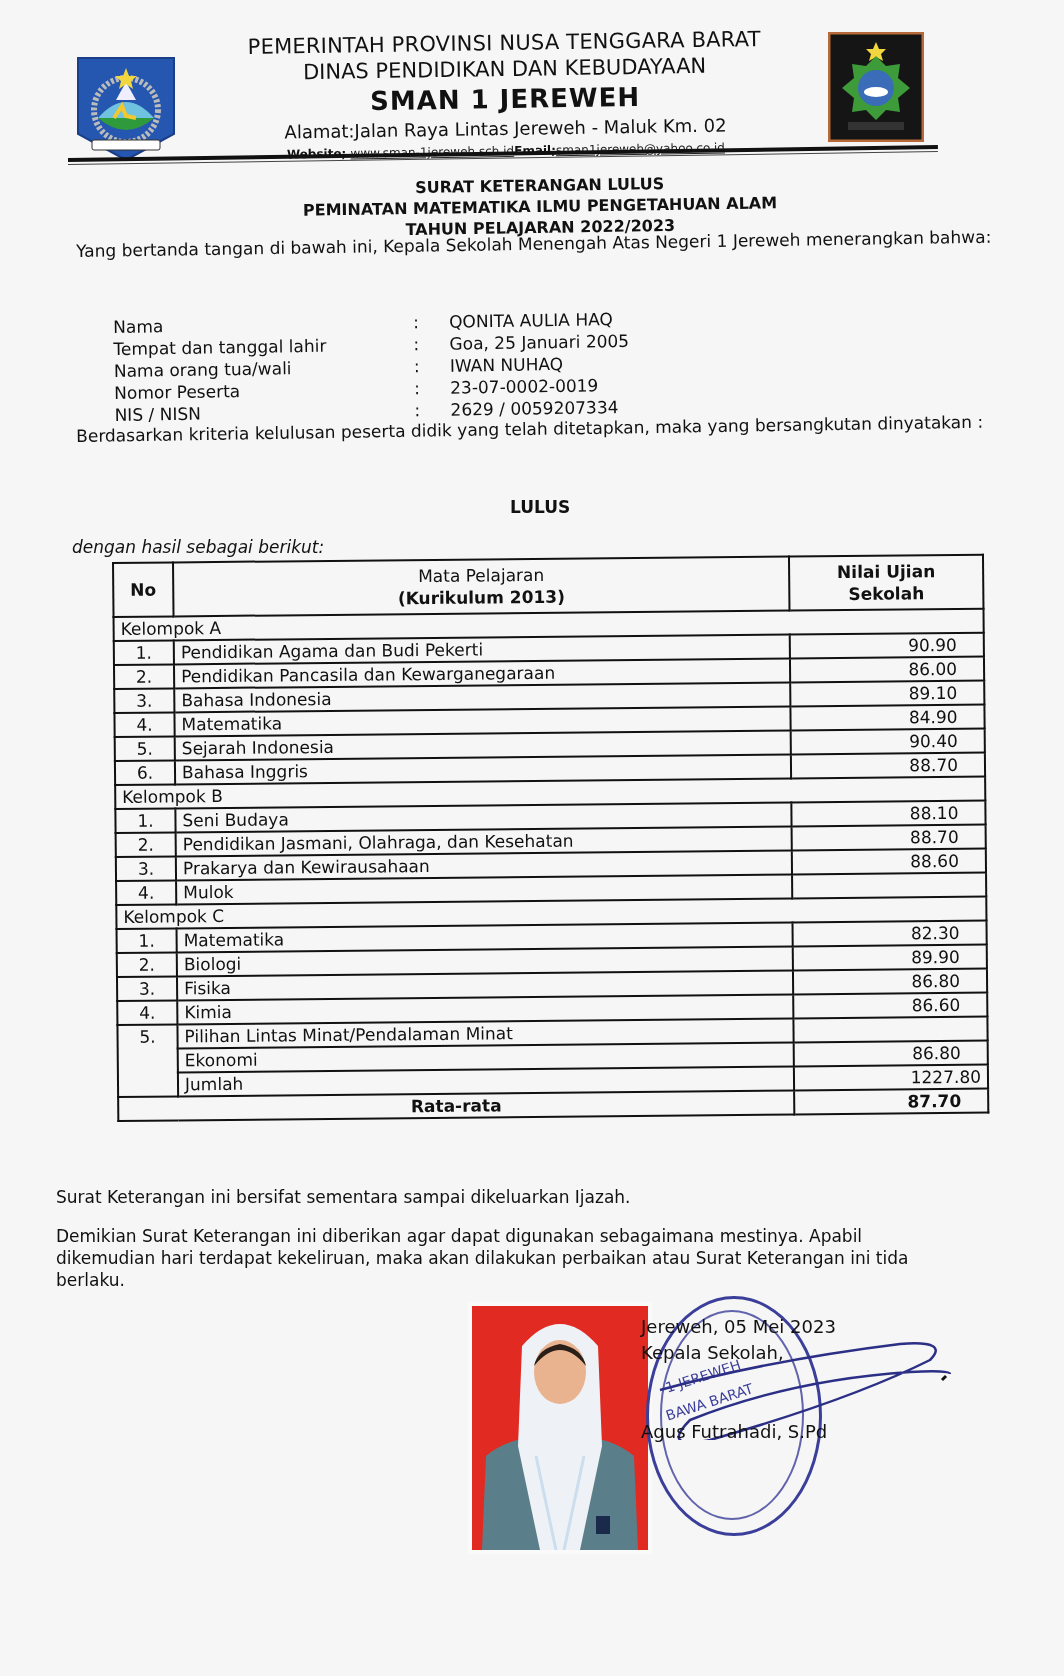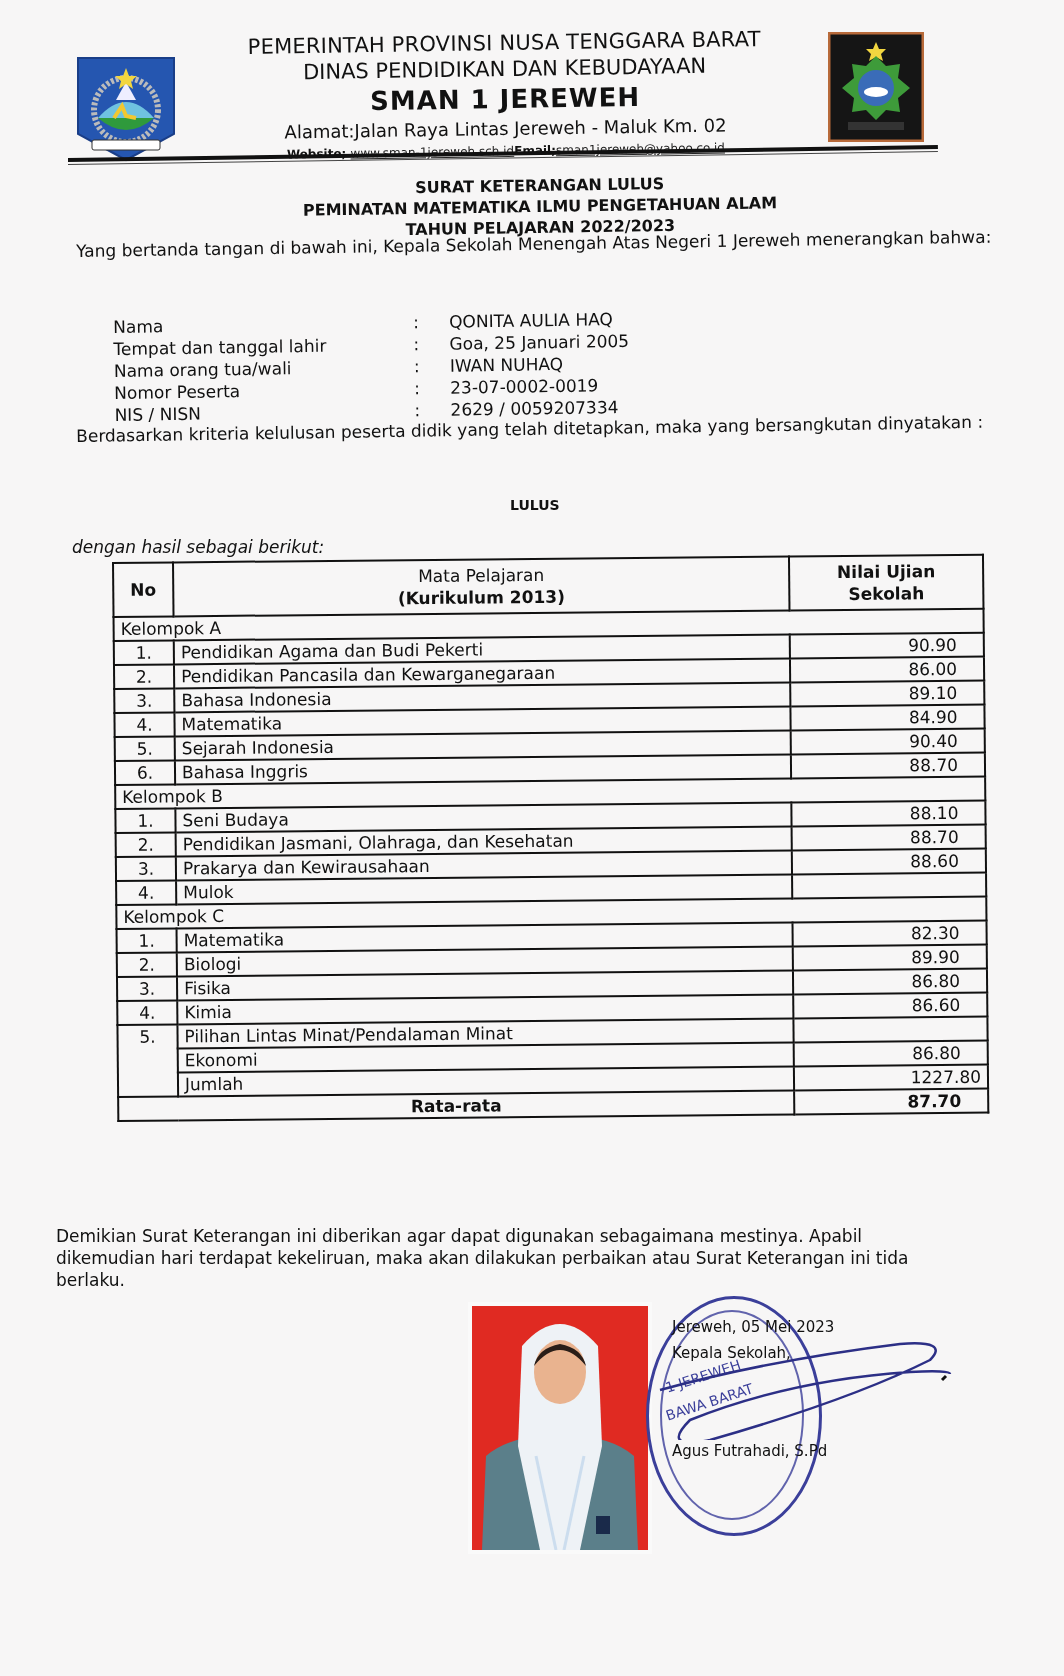--- a/index.html
+++ b/index.html
@@ -42,21 +42,21 @@
   .para { position: absolute; font-size: 17px; line-height: 22px; }
   .p-intro { left: 76px; top: 240px; width: 940px; transform: rotate(-0.9deg); transform-origin: left top; text-align: justify; }
 
   .idtable { position: absolute; left: 113px; top: 316px; width: 560px; transform: rotate(-0.9deg); transform-origin: left top; }
   .idrow { display: flex; font-size: 17px; line-height: 22px; height: 22px; }
   .idrow .k { width: 300px; }
   .idrow .c { width: 36px; }
   .idrow .v { flex: 1; }
 
   .p-based { left: 76px; top: 425px; width: 944px; transform: rotate(-0.9deg); transform-origin: left top; text-align: justify; }
-  .lulus { position: absolute; left: 510px; top: 497px; font-size: 14px; font-weight: bold; }
+  .lulus { position: absolute; left: 510px; top: 497px; font-size: 17px; font-weight: bold; }
   .p-hasil { left: 72px; top: 536px; font-style: italic; }
 
   
   .grades {
     position: absolute; left: 112px; top: 562px; width: 872px;
     transform: rotate(-0.55deg); transform-origin: left top;
     border-collapse: collapse; font-size: 17px;
   }
   .grades td, .grades th { border: 2px solid #111; padding: 0 6px; height: 22px; line-height: 22px; }
   .grades th { font-weight: bold; height: 52px; line-height: 22px; }
@@ -76,22 +76,22 @@
   }
   .stamp {
     position: absolute; left: 646px; top: 1296px; width: 170px; height: 234px;
     border: 3px solid #3b3f9a; border-radius: 50%;
   }
   .stamp-inner {
     position: absolute; left: 660px; top: 1310px; width: 140px; height: 206px;
     border: 2px solid #3b3f9a; border-radius: 50%; opacity: 0.8;
   }
   .stamp-text { position: absolute; color: #3b3f9a; font-size: 14px; }
-  .sig-block { position: absolute; left: 672px; top: 1314px; font-size: 15px; line-height: 26px; color: #111; }
-  .sig-block .name { margin-top: 72px; }
+  .sig-block { position: absolute; left: 641px; top: 1314px; font-size: 18px; line-height: 26px; color: #111; }
+  .sig-block .name { margin-top: 53px; }
   .signature { position: absolute; left: 650px; top: 1320px; width: 320px; height: 120px; }
 </style>
 </head>
 <body>
 
 <div class="page">
 
   <svg class="logo-left" viewBox="0 0 100 106">
     <path d="M2 2 H98 V78 L50 104 L2 78 Z" fill="#2556b0" stroke="#1a3e88" stroke-width="2"></path>
     <circle cx="50" cy="54" r="32" fill="none" stroke="#bbb" stroke-width="6" stroke-dasharray="3 2"></circle>
@@ -275,20 +275,21 @@
         <td>Jumlah</td>
         <td class="val" style="padding-right:6px">1227.80</td>
       </tr>
       <tr>
         <td colspan="2" class="center bold">Rata-rata</td>
         <td class="val bold">87.70</td>
       </tr>
     </tbody>
   </table>
 
+  <div class="para p-sementara">Surat Keterangan ini bersifat sementara sampai dikeluarkan Ijazah.</div>
   <div class="para p-demikian">
     <div>Demikian Surat Keterangan ini diberikan agar dapat digunakan sebagaimana mestinya. Apabil</div>
     <div>dikemudian hari terdapat kekeliruan, maka akan dilakukan perbaikan atau Surat Keterangan ini tida</div>
     <div>berlaku.</div>
   </div>
 
   <div class="photo">
     <svg width="176" height="244" viewBox="0 0 176 244">
       <rect width="176" height="244" fill="#e02a22"></rect>
       <path d="M10 244 L14 150 Q40 128 88 130 Q136 128 162 150 L166 244 Z" fill="#5b7f8a"></path>

